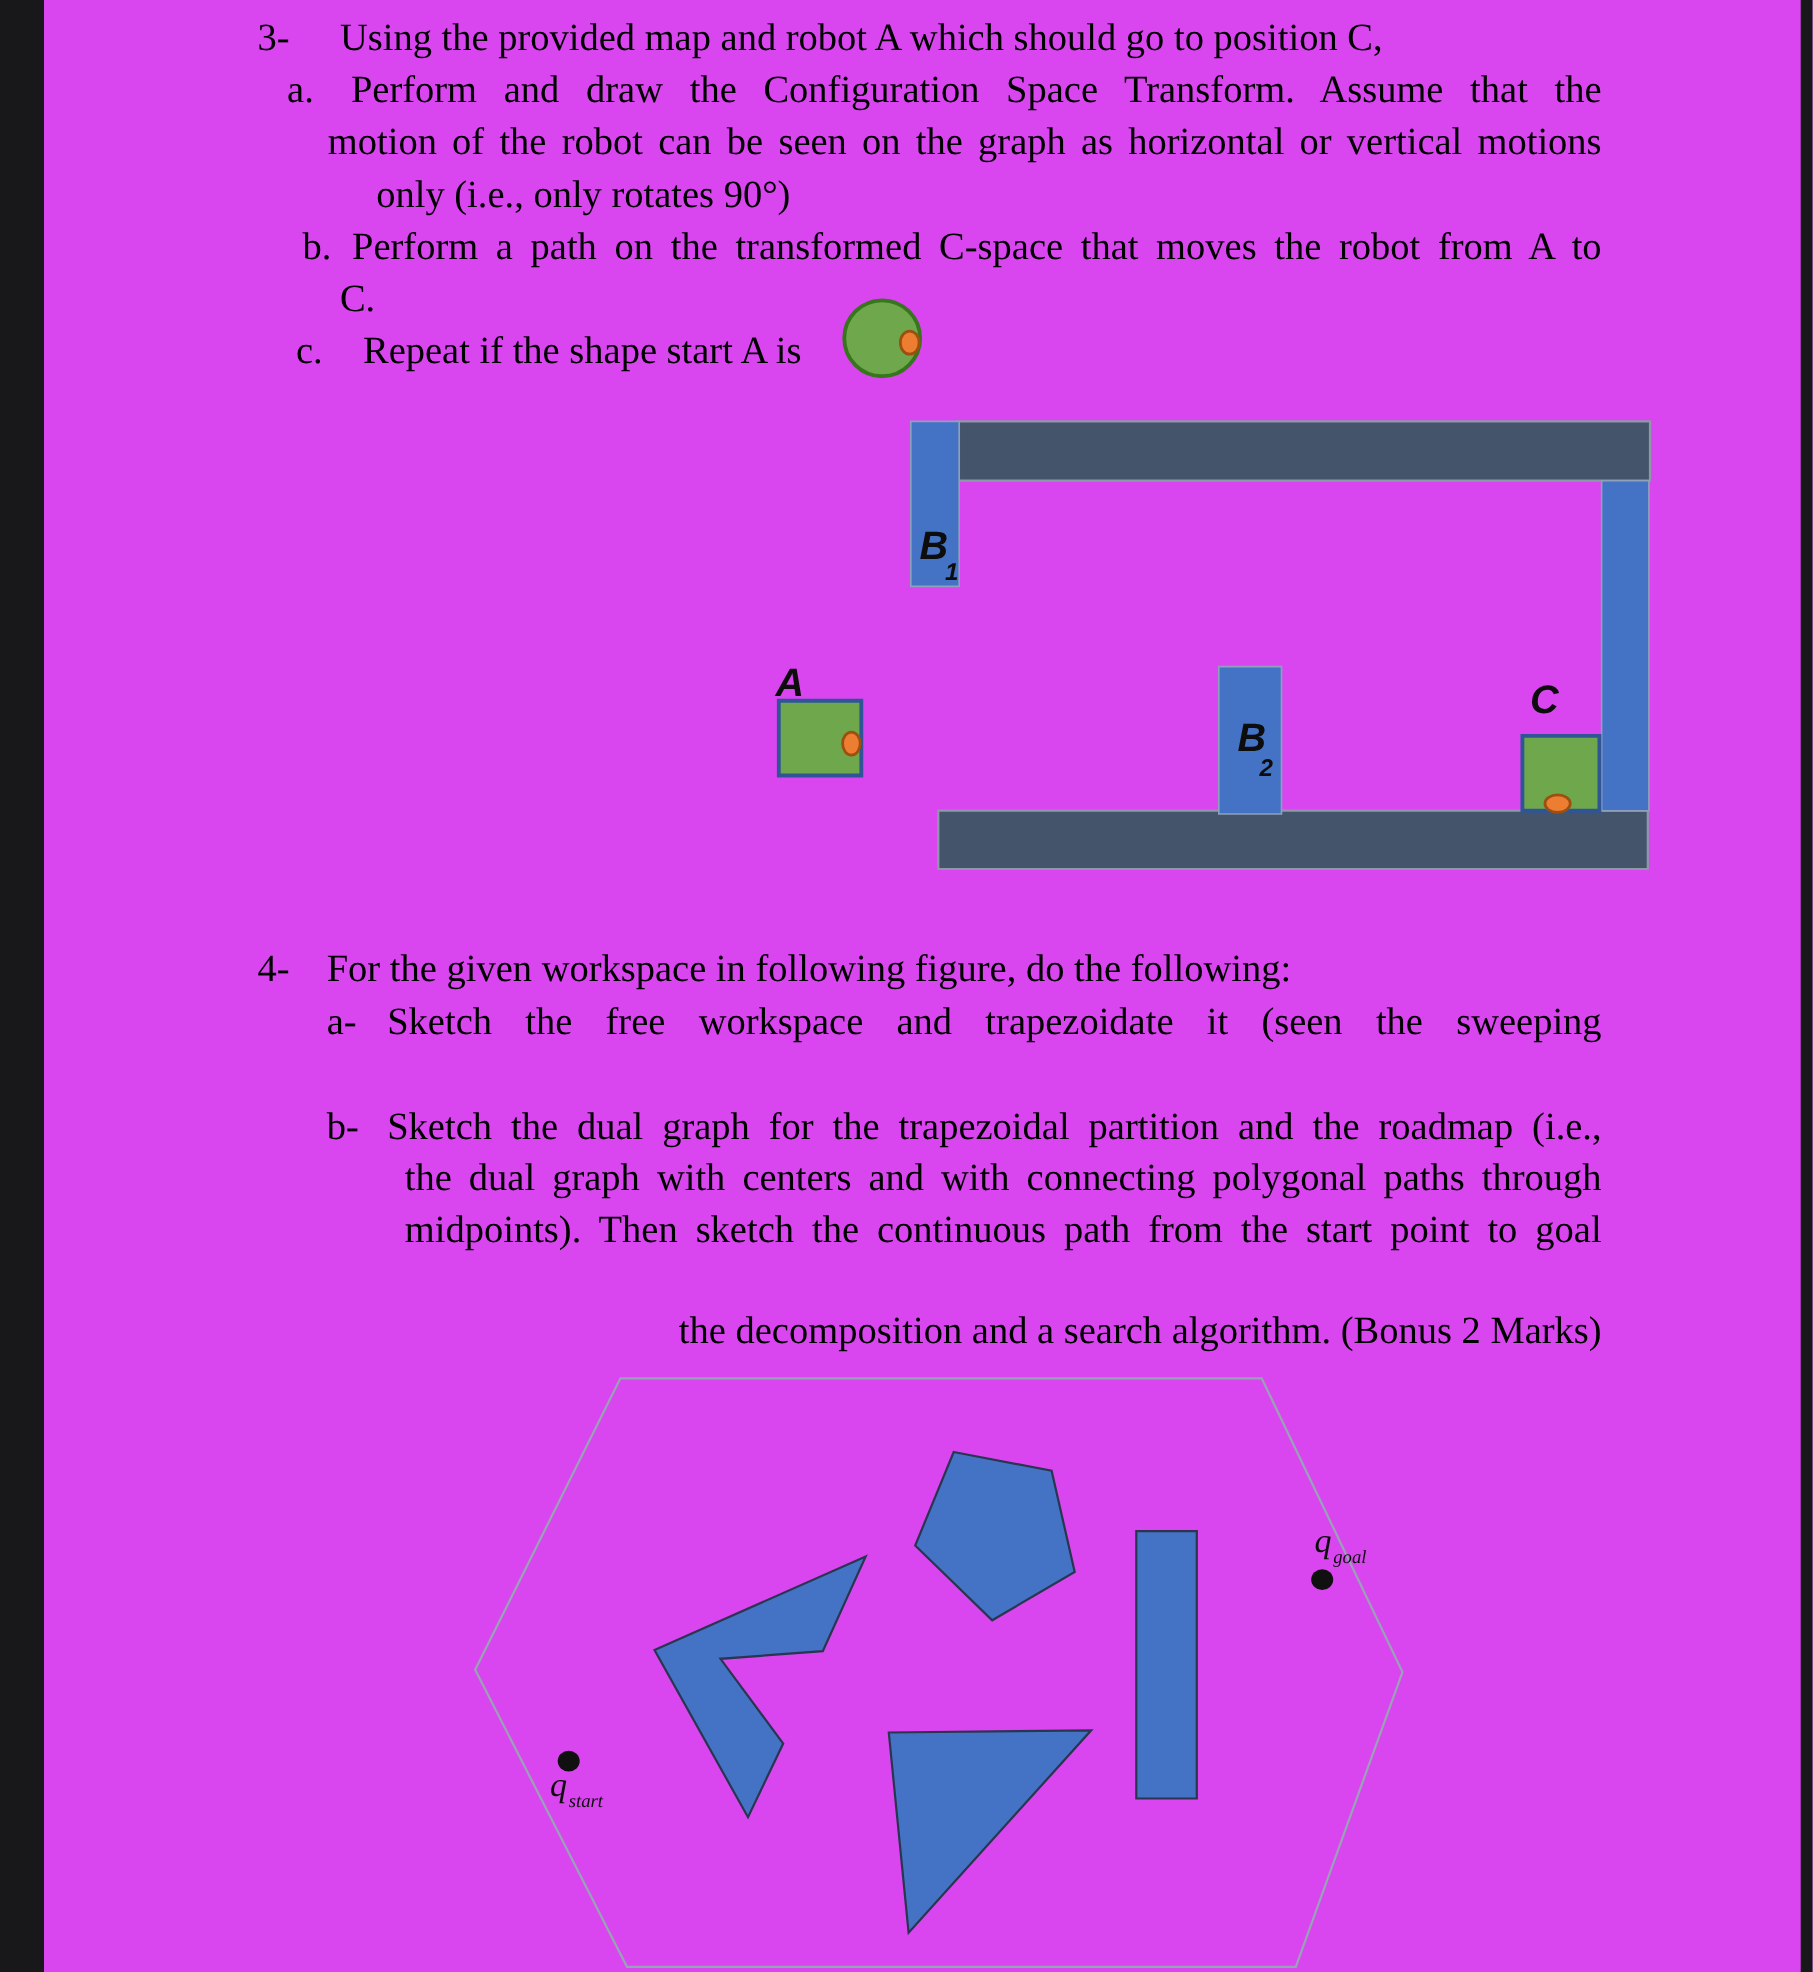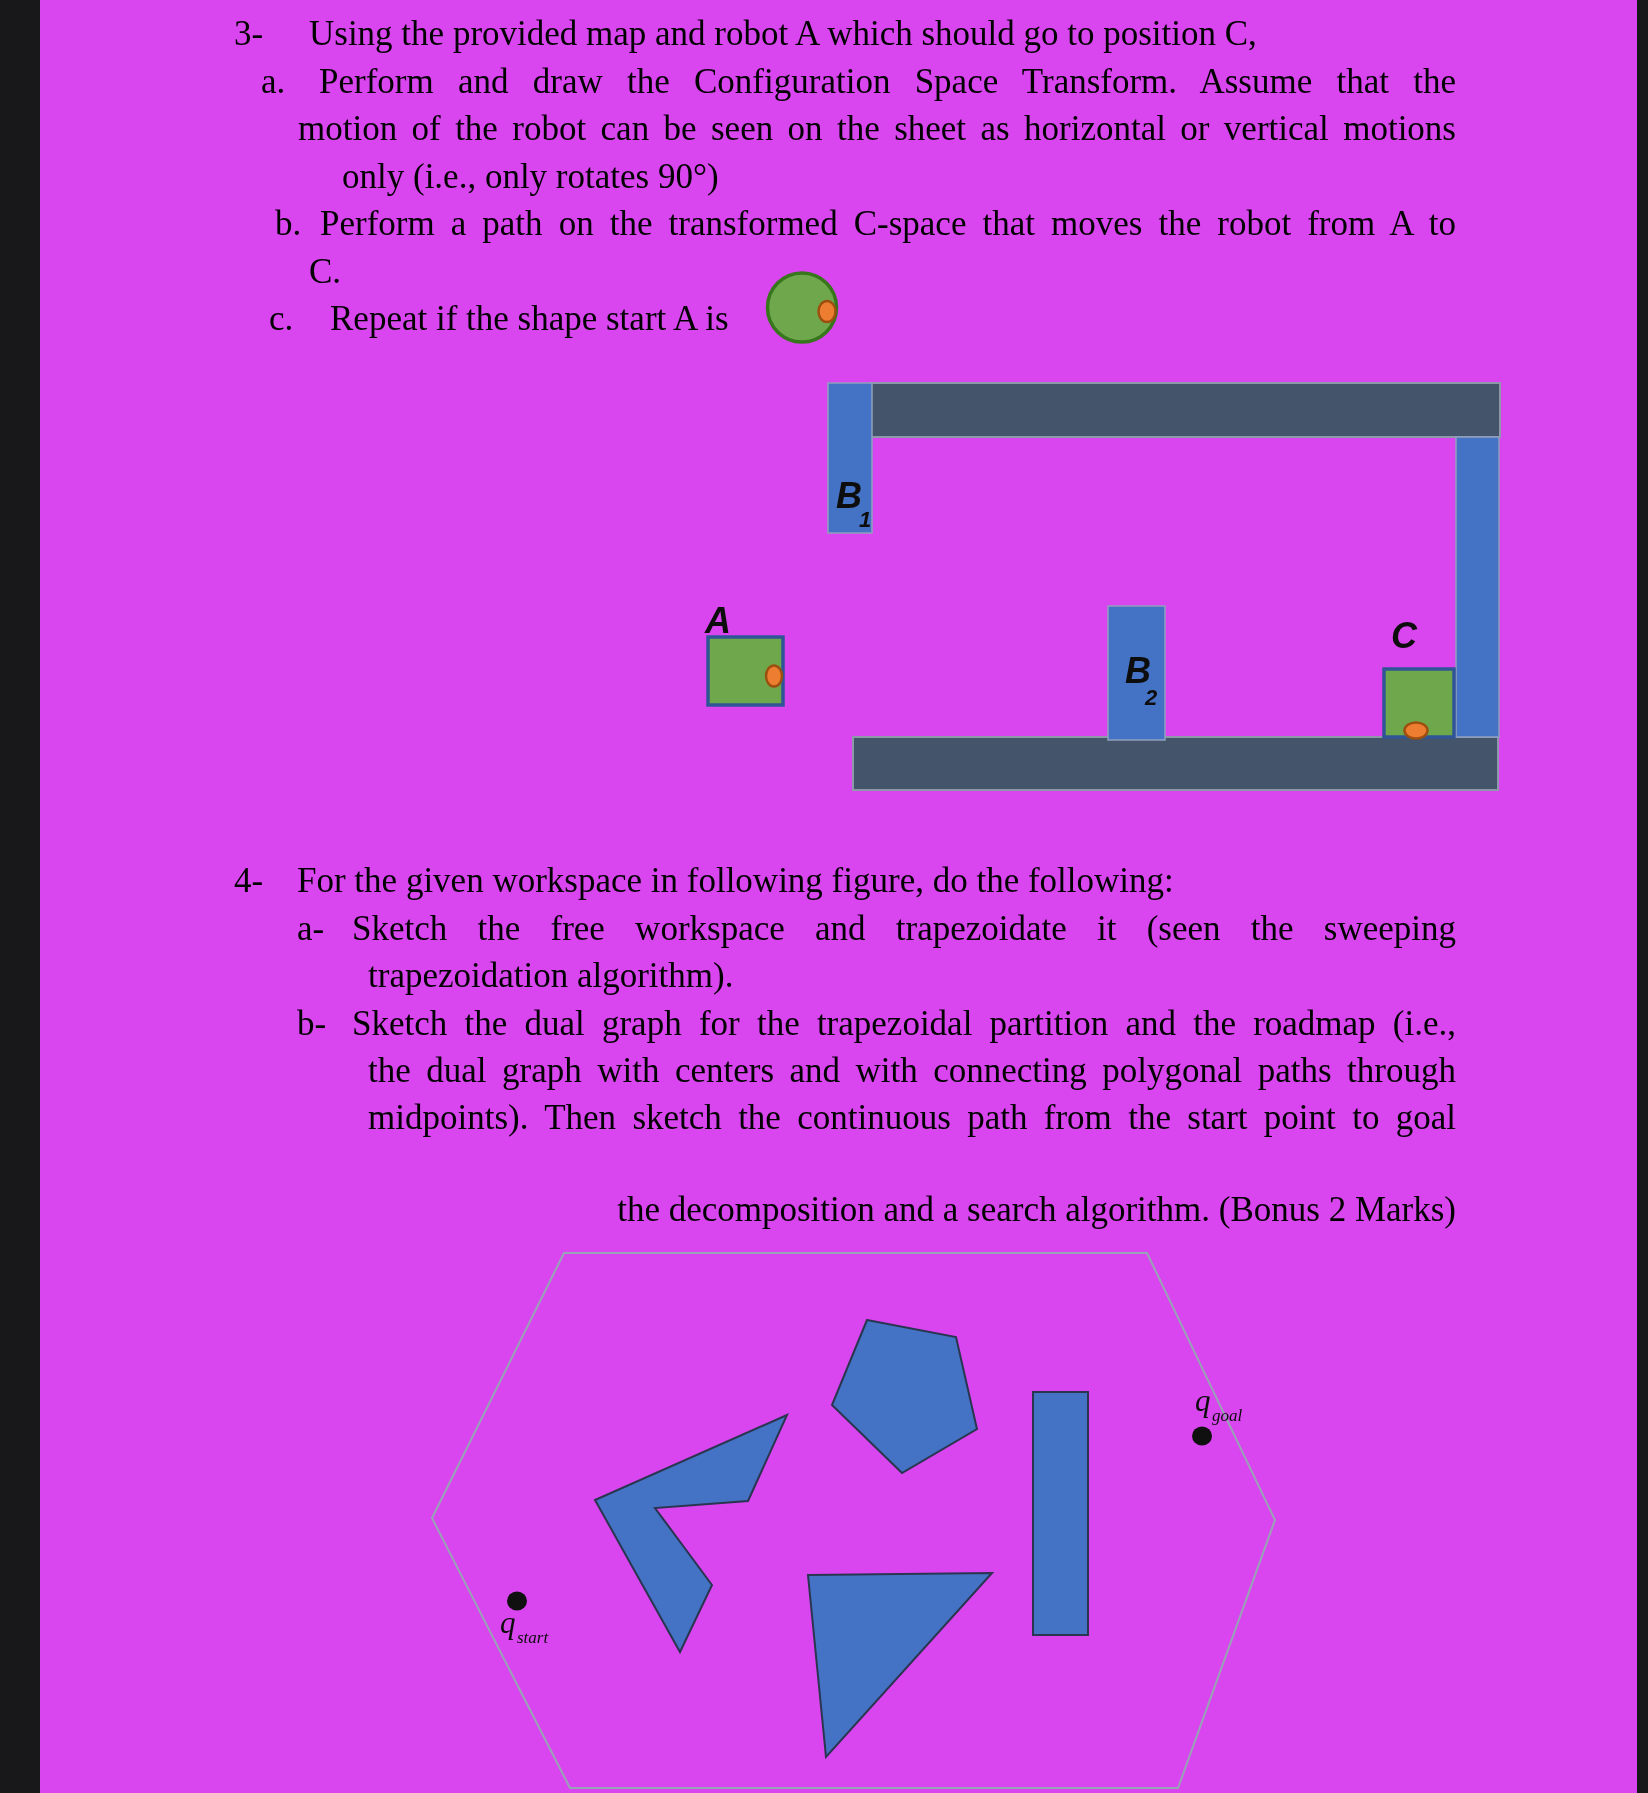--- a/index.html
+++ b/index.html
@@ -32,35 +32,34 @@
 
 <div id="page">
 
   <div class="edge-bar left"></div>
   <div class="edge-bar right"></div>
 
   <div class="tl" style="top:12px;left:234px;width:1222px;"><span class="mk" style="width:75px;">3-</span><span>Using the provided map and robot A which should go to position C,</span></div>
 
   <div class="tl just" style="top:60px;left:261px;width:1195px;"><span class="mk" style="width:58px;">a.</span><span>Perform and draw the Configuration Space Transform. Assume that the</span></div>
 
-  <div class="tl just" style="top:107px;left:298px;width:1158px;">motion of the robot can be seen on the sheet as horizontal or vertical motions</div>
+  <div class="tl just" style="top:107px;left:298px;width:1158px;">motion of the robot can be seen on the graph as horizontal or vertical motions</div>
 
   <div class="tl" style="top:155px;left:298px;width:1158px;margin-left:44px;">only (i.e., only rotates 90°)</div>
 
   <div class="tl just" style="top:202px;left:275px;width:1181px;"><span class="mk" style="width:45px;">b.</span><span>Perform a path on the transformed C-space that moves the robot from A to</span></div>
 
   <div class="tl" style="top:250px;left:309px;width:1147px;">C.</div>
 
   <div class="tl" style="top:297px;left:269px;width:1187px;"><span class="mk" style="width:61px;">c.</span><span>Repeat if the shape start A is</span></div>
 
   <div class="tl" style="top:859px;left:234px;width:1222px;"><span class="mk" style="width:63px;">4-</span><span>For the given workspace in following figure, do the following:</span></div>
 
   <div class="tl just" style="top:907px;left:297px;width:1159px;"><span class="mk" style="width:55px;">a-</span><span>Sketch the free workspace and trapezoidate it (seen the sweeping</span></div>
 
-  <div class="tl" style="top:954px;left:368px;width:1088px;">trapezoidation algorithm).</div>
 
   <div class="tl just" style="top:1002px;left:297px;width:1159px;"><span class="mk" style="width:55px;">b-</span><span>Sketch the dual graph for the trapezoidal partition and the roadmap (i.e.,</span></div>
 
   <div class="tl just" style="top:1049px;left:368px;width:1088px;">the dual graph with centers and with connecting polygonal paths through</div>
   <div class="tl just" style="top:1096px;left:368px;width:1088px;">midpoints). Then sketch the continuous path from the start point to goal</div>
   <div class="tl" style="top:1188px;left:368px;width:1088px;text-align:right;">the decomposition and a search algorithm. (Bonus 2 Marks)</div>
 
   <svg class="overlay" viewBox="0 0 1648 1793">
 
     <g>

